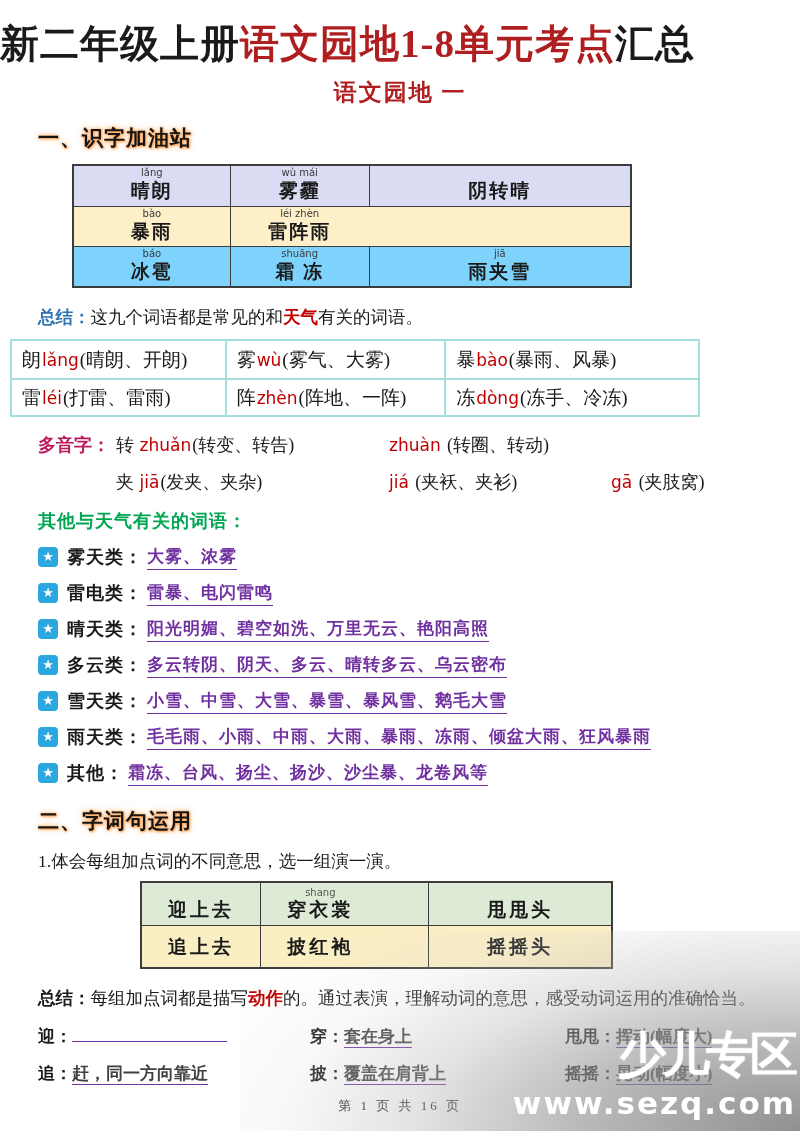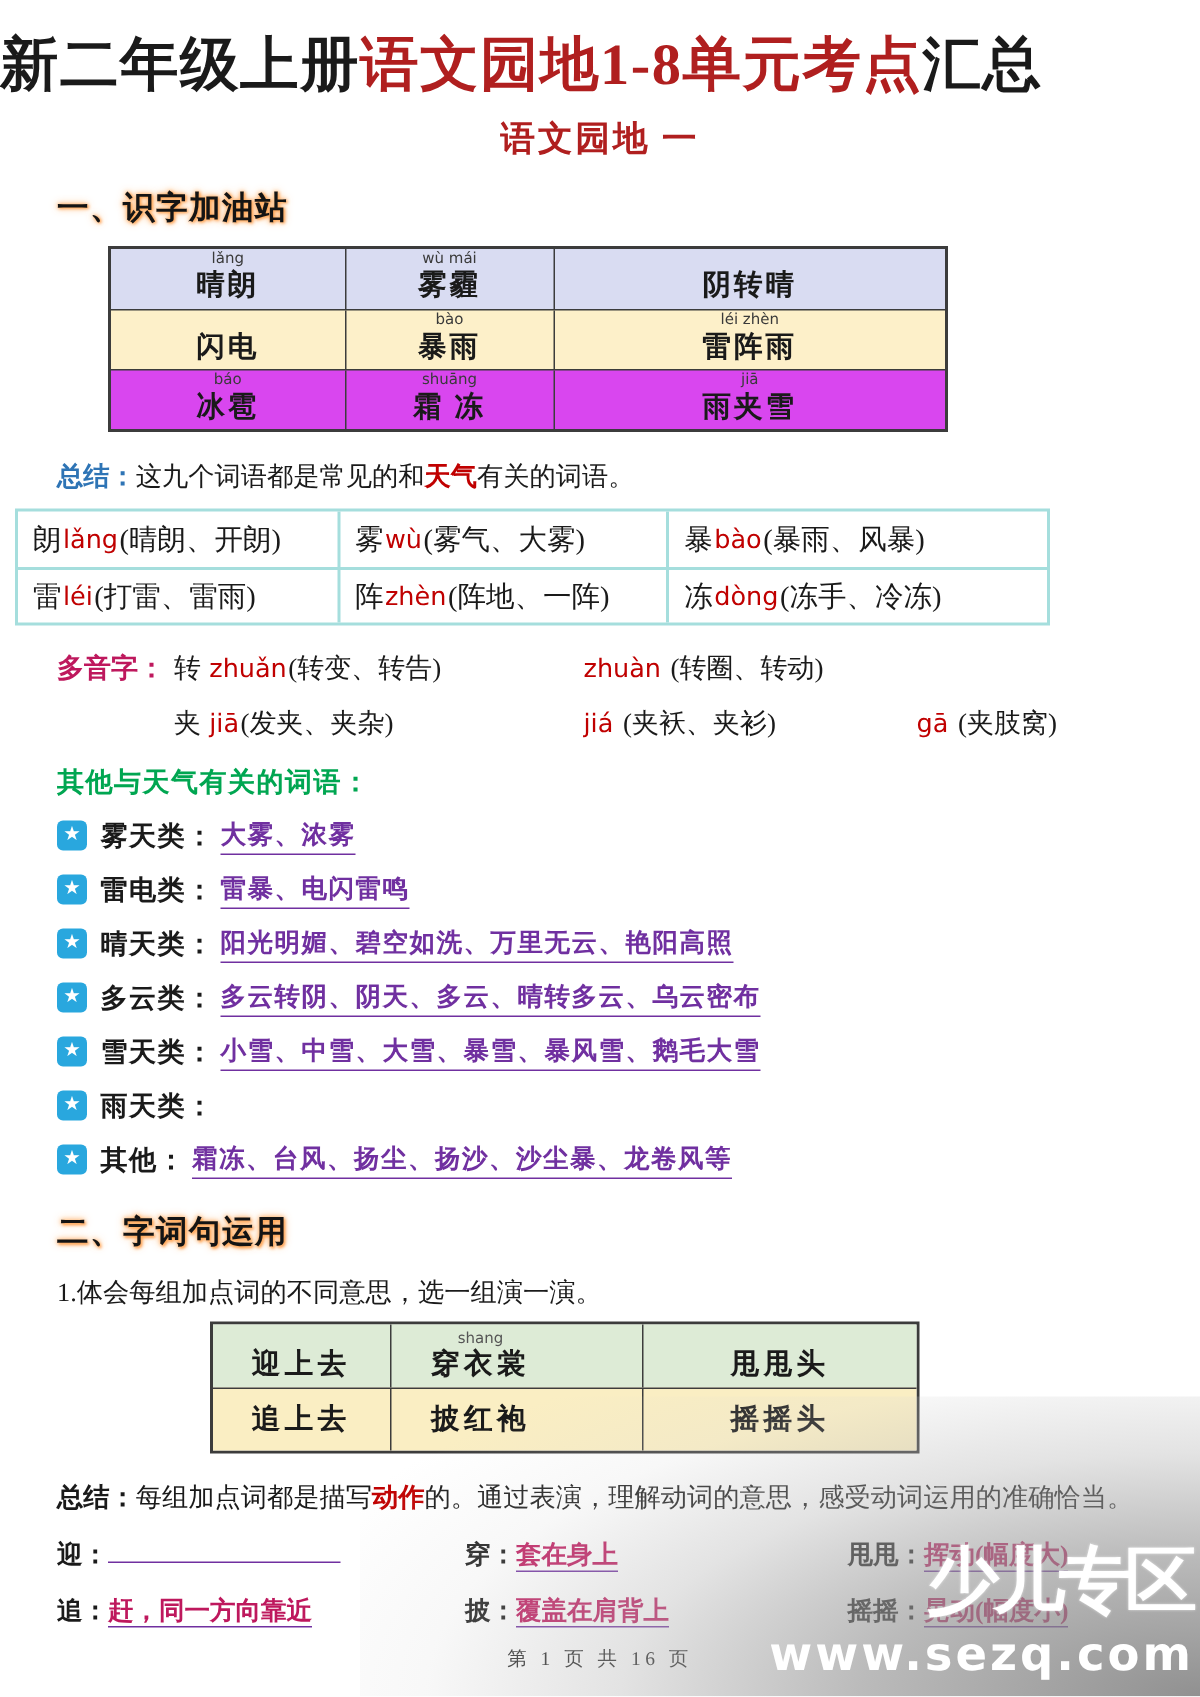--- a/index.html
+++ b/index.html
@@ -68,21 +68,21 @@
   .vt-cell:first-child { border-left:none; }
   .vt-cell:nth-child(1){ width:28%; } .vt-cell:nth-child(2){ width:28.5%; } .vt-cell:nth-child(3){ width:43.5%;margin-left:48px; }
   .vt-py { font-family:"DejaVu Sans",sans-serif; font-size:10px; color:#555; height:12px; line-height:12px; }
   .vt-word { font-size:19px; font-weight:bold; letter-spacing:3px; line-height:22px; }
   .char { position:relative; display:inline-block; }
   .char.dotted::after { content:"•"; position:absolute; left:42%; transform:translateX(-50%);
     bottom:-0.62em; font-size:0.55em; color:#222; }
   
   .defs { margin:10px 38px 0 38px; display:grid; grid-template-columns:272px 255px auto; row-gap:14px; font-size:17px; }
   .def-term { font-weight:bold; white-space:nowrap; }
-  .def-text { color:#be185d; font-weight:bold; border-bottom:1.5px solid #7030a0; padding-bottom:1px; white-space:nowrap; }
+  .def-text { color:#404040; font-weight:bold; border-bottom:1.5px solid #7030a0; padding-bottom:1px; white-space:nowrap; }
   .blank-line { display:inline-block; width:155px; border-bottom:1.5px solid #7030a0; height:1em; vertical-align:baseline; }
   
   .footer { position:absolute; left:0; bottom:16px; width:100%; text-align:center; font-size:13px; color:#222; letter-spacing:3px; }
   .corner-shade { position:absolute; right:0; bottom:0; width:560px; height:200px; pointer-events:none;
     background:radial-gradient(ellipse 115% 135% at 100% 100%, rgba(125,125,125,.85) 0%, rgba(150,150,150,.65) 35%,
       rgba(185,185,185,.4) 60%, rgba(215,215,215,.18) 80%, rgba(255,255,255,0) 100%); }
   .wm-cn { position:absolute; right:6px; bottom:52px; color:#fff; font-weight:bold; font-size:48px;
     letter-spacing:-4px; line-height:1; text-shadow:0 0 2px rgba(255,255,255,.6); }
   .wm-url { position:absolute; right:4px; bottom:12px; color:#fff; font-weight:bold; font-size:31px;
     font-family:"DejaVu Sans","Liberation Sans",sans-serif; letter-spacing:2px; line-height:1; }
@@ -110,33 +110,29 @@
           <div class="wt-py">wù mái</div>
           <div class="wt-word">雾霾</div>
         </div>
         <div class="wt-cell">
           <div class="wt-py">&nbsp;</div>
           <div class="wt-word">阴转晴</div>
         </div>
       </div>
       <div class="wt-row" style="background: rgb(253, 240, 201);">
         <div class="wt-cell">
-          <div class="wt-py">&nbsp;</div>
-          <div class="wt-word">闪电</div>
-        </div>
-        <div class="wt-cell">
           <div class="wt-py">bào</div>
           <div class="wt-word">暴雨</div>
         </div>
         <div class="wt-cell">
           <div class="wt-py">léi zhèn</div>
           <div class="wt-word">雷阵雨</div>
         </div>
       </div>
-      <div class="wt-row" style="background: #d946ef;">
+      <div class="wt-row" style="background: #7dd3fc;">
         <div class="wt-cell">
           <div class="wt-py">báo</div>
           <div class="wt-word">冰雹</div>
         </div>
         <div class="wt-cell">
           <div class="wt-py">shuāng</div>
           <div class="wt-word">霜 冻</div>
         </div>
         <div class="wt-cell">
           <div class="wt-py">jiā</div>
@@ -224,20 +220,21 @@
         <span class="cat-words">多云转阴、阴天、多云、晴转多云、乌云密布</span>
       </div>
       <div class="cat-row">
         <span class="star-icon">★</span>
         <span class="cat-label">雪天类：</span>
         <span class="cat-words">小雪、中雪、大雪、暴雪、暴风雪、鹅毛大雪</span>
       </div>
       <div class="cat-row">
         <span class="star-icon">★</span>
         <span class="cat-label">雨天类：</span>
+        <span class="cat-words">毛毛雨、小雨、中雨、大雨、暴雨、冻雨、倾盆大雨、狂风暴雨</span>
       </div>
       <div class="cat-row">
         <span class="star-icon">★</span>
         <span class="cat-label">其他：</span>
         <span class="cat-words">霜冻、台风、扬尘、扬沙、沙尘暴、龙卷风等</span>
       </div>
     </div>
 
   <div><span class="sec-heading">二、字词句运用</span></div>
 

